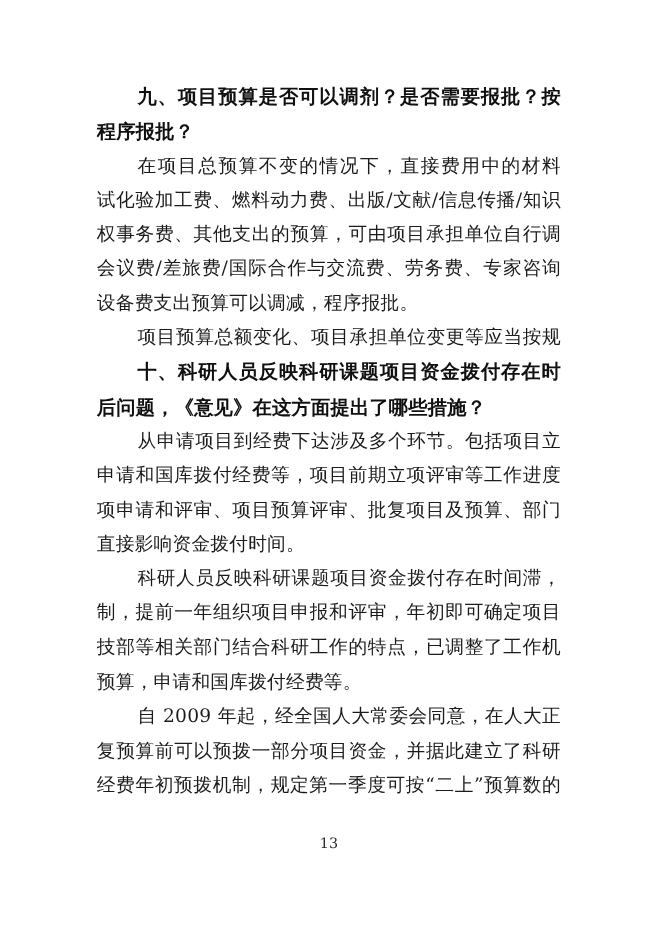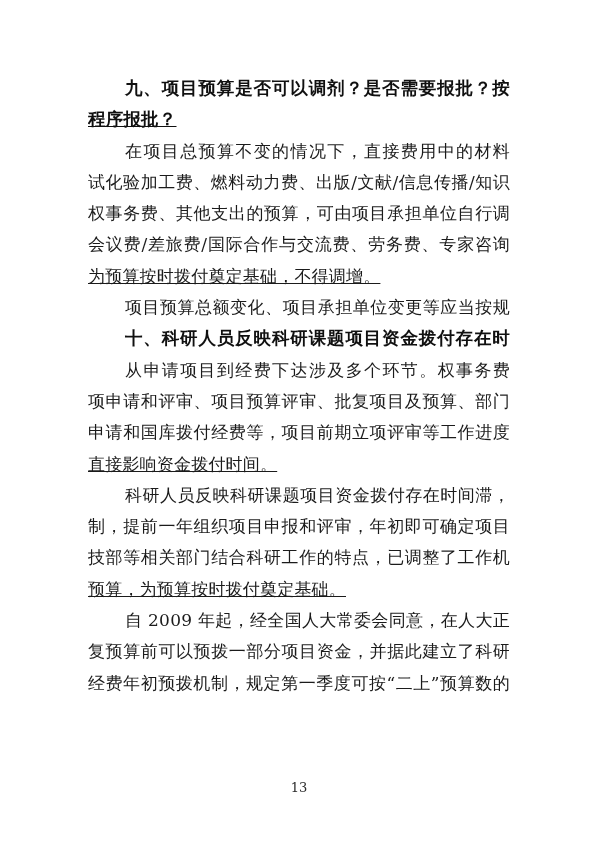--- a/index.html
+++ b/index.html
@@ -34,68 +34,68 @@
   }
   
   .fill {
     text-align-last: justify;
     text-justify: inter-character;
   }
   
   .end {
     text-align: left;
     text-align-last: left;
-    text-decoration: underline;
   }
   .indent {
     text-indent: 37px;
   }
   .heading {
     font-family: "Liberation Sans", sans-serif;
     font-weight: bold;
     font-size: 17.5px;
     color: #101010;
   }
   .pagenum {
     position: absolute;
     left: 88px;
-    top: 780px;
+    top: 760px;
     width: 422px;
     text-align: center;
     font-size: 13px;
     color: #2a2a2a;
     font-family: "DejaVu Serif", serif;
   }
 </style>
 </head>
 <body>
 
 <div class="page">
   <div class="textblock">
 
     <p class="ln heading indent fill">九、项目预算是否可以调剂？是否需要报批？按什么</p>
     <p class="ln heading end">程序报批？</p>
 
     <p class="ln indent fill">在项目总预算不变的情况下，直接费用中的材料费、测</p>
     <p class="ln fill">试化验加工费、燃料动力费、出版/文献/信息传播/知识产</p>
     <p class="ln fill">权事务费、其他支出的预算，可由项目承担单位自行调剂；</p>
     <p class="ln fill">会议费/差旅费/国际合作与交流费、劳务费、专家咨询费和</p>
-    <p class="ln end">为预算按时拨付奠定基础，不得调增。</p>
+    <p class="ln end">设备费支出预算可以调减，程序报批。</p>
     <p class="ln indent fill">项目预算总额变化、项目承担单位变更等应当按规定程</p>
 
     <p class="ln heading indent fill">十、科研人员反映科研课题项目资金拨付存在时间滞</p>
+    <p class="ln heading end">后问题，《意见》在这方面提出了哪些措施？</p>
 
-    <p class="ln indent fill">从申请项目到经费下达涉及多个环节。权事务费</p>
+    <p class="ln indent fill">从申请项目到经费下达涉及多个环节。包括项目立</p>
+    <p class="ln fill">申请和国库拨付经费等，项目前期立项评审等工作进度</p>
     <p class="ln fill">项申请和评审、项目预算评审、批复项目及预算、部门</p>
-    <p class="ln fill">申请和国库拨付经费等，项目前期立项评审等工作进度</p>
     <p class="ln end">直接影响资金拨付时间。</p>
     <p class="ln indent fill">科研人员反映科研课题项目资金拨付存在时间滞，科</p>
     <p class="ln fill">制，提前一年组织项目申报和评审，年初即可确定项目</p>
     <p class="ln fill">技部等相关部门结合科研工作的特点，已调整了工作机</p>
-    <p class="ln end">预算，为预算按时拨付奠定基础。</p>
+    <p class="ln end">预算，申请和国库拨付经费等。</p>
     <p class="ln indent fill">自 2009 年起，经全国人大常委会同意，在人大正式批</p>
     <p class="ln fill">复预算前可以预拨一部分项目资金，并据此建立了科研项目</p>
     <p class="ln fill">经费年初预拨机制，规定第一季度可按“二上”预算数的 1/4</p>
 
   </div>
 
   <div class="pagenum">13</div>
 </div>
 
 </body></html>

